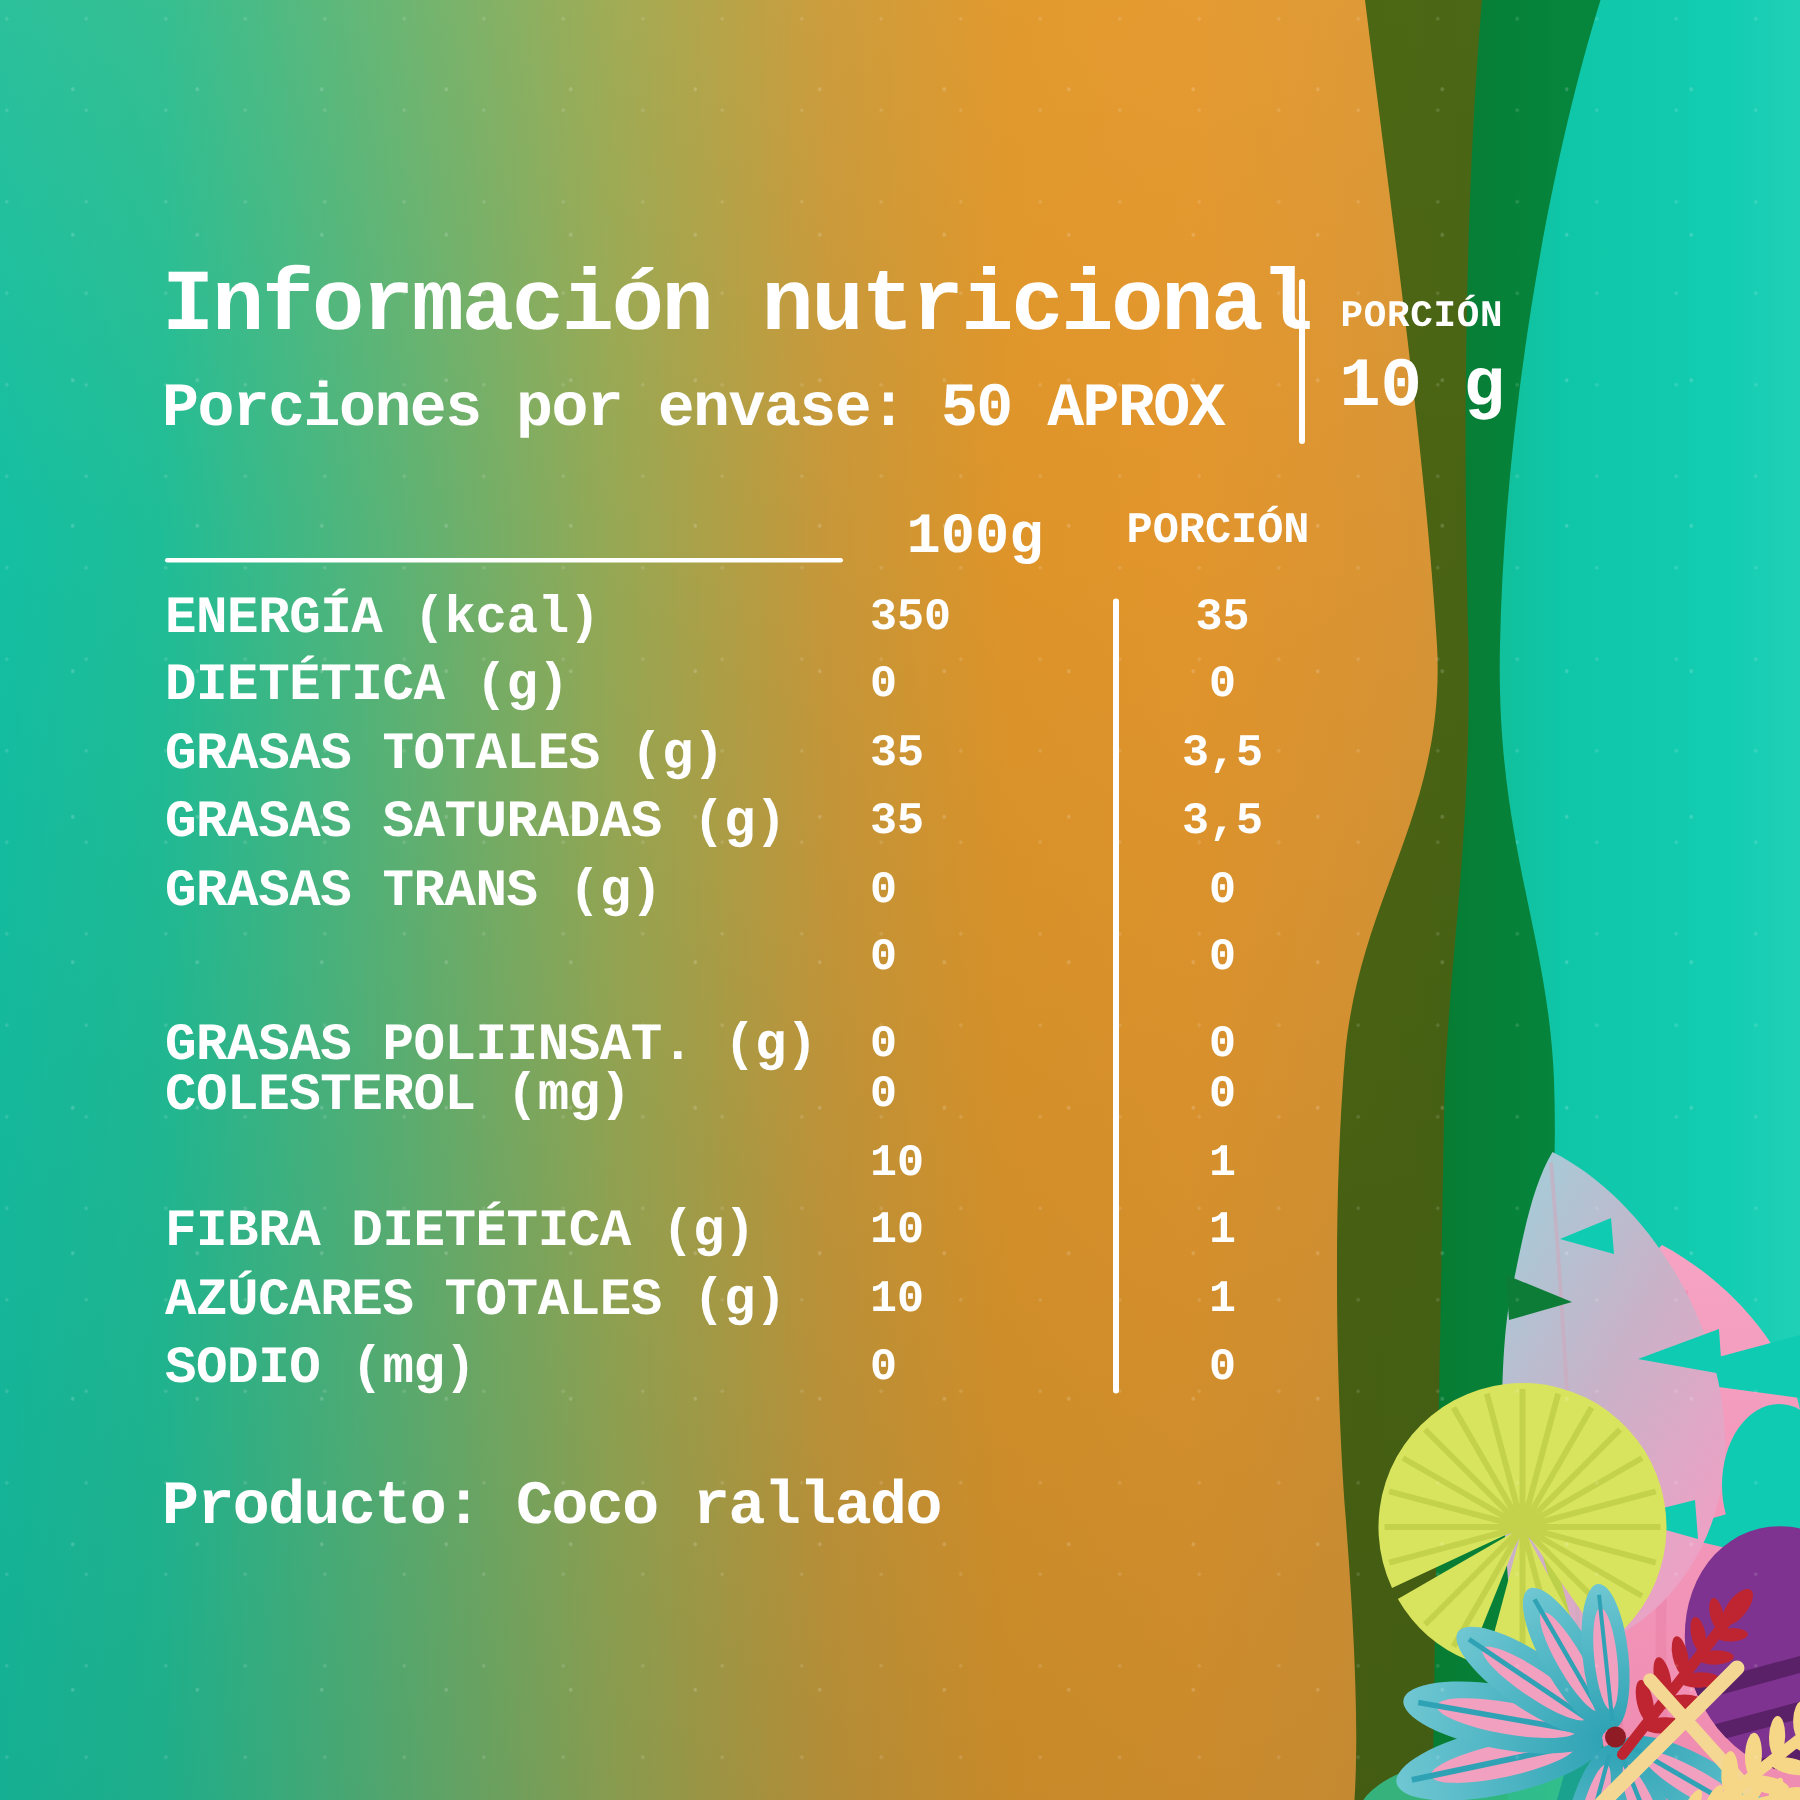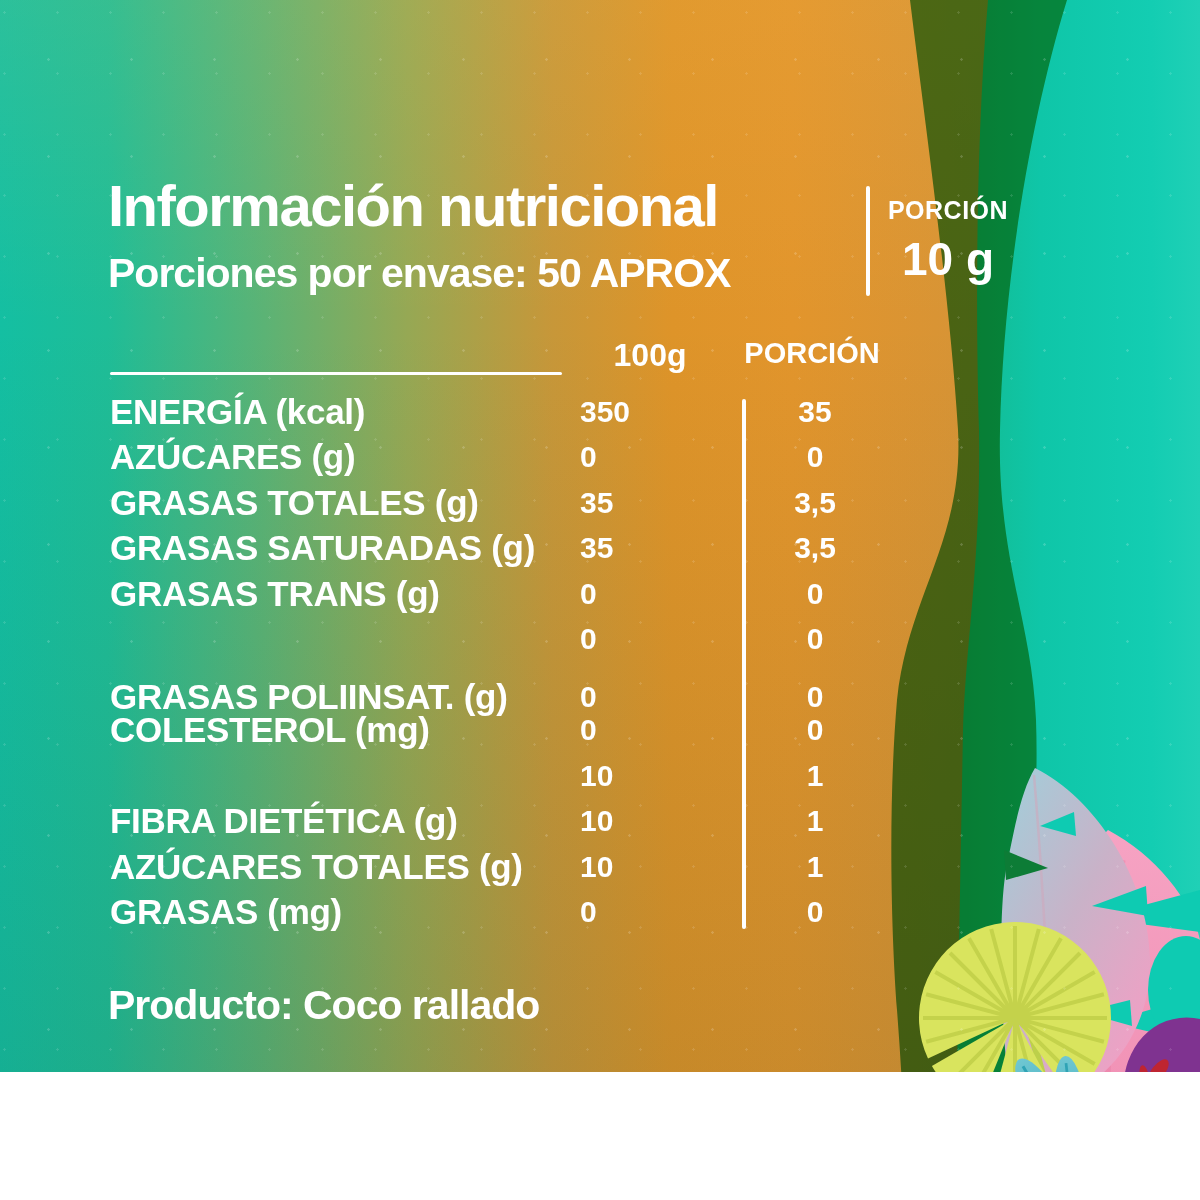--- a/index.html
+++ b/index.html
@@ -1,39 +1,39 @@
 <!DOCTYPE html>
 <html><head>
 <meta charset="utf-8">
 <style>
   html,body{margin:0;padding:0;}
   .stage{
-    position:relative;width:1200px;height:1072px;overflow:hidden;
-    font-family:Liberation Sans, sans-serif;color:#ffffff;
+    position:relative;width:1200px;height:1200px;overflow:hidden;
+    font-family:Liberation Mono, monospace;color:#ffffff;
     background:
       linear-gradient(180deg, rgba(255,205,95,0.10) 0%, rgba(0,0,0,0) 30%, rgba(30,60,40,0.12) 100%),
       linear-gradient(90deg,#14bfa2 0%,#1fbd97 9%,#5bb375 22%,#96a854 34%,#c79739 46%,#de9429 56%,#e2952c 66%,#d99434 78%,#cd9540 92%,#c79745 100%);
   }
   .stage::after{ 
     content:"";position:absolute;inset:0;z-index:9;pointer-events:none;opacity:.5;
     background-image:
       radial-gradient(circle, rgba(255,255,255,0.35) 1px, transparent 1.5px),
       radial-gradient(circle, rgba(255,255,255,0.25) 1px, transparent 1.4px);
     background-size:83px 97px, 53px 61px;
     background-position:7px 11px, 31px 43px;
   }
   svg.layer{position:absolute;left:0;top:0;width:1200px;height:1200px;}
   #wave-svg{mix-blend-mode:multiply;}
   .txt{position:absolute;white-space:nowrap;font-weight:700;}
   .title{left:108px;top:172px;font-size:58px;letter-spacing:-1.5px;}
   .subtitle{left:108px;top:250px;font-size:41px;letter-spacing:-1px;}
   .tdivider{position:absolute;left:866px;top:186px;width:4px;height:110px;border-radius:2px;background:#fff;}
   .portion-label{left:880px;top:196px;width:136px;text-align:center;font-size:25px;letter-spacing:.5px;}
   .portion-value{left:880px;top:232px;width:136px;text-align:center;font-size:46px;}
-  .colhead-1{left:585px;top:337px;width:130px;text-align:center;font-size:32px;}
+  .colhead-1{left:585px;top:337px;width:130px;text-align:center;font-size:38px;}
   .colhead-2{left:732px;top:337px;width:160px;text-align:center;font-size:29px;}
   .hline{position:absolute;left:110px;top:372px;width:452px;height:3px;border-radius:2px;background:#fff;}
   .vline{position:absolute;left:742px;top:399px;width:3.5px;height:530px;border-radius:2px;background:#fff;}
   .row{position:absolute;left:0;top:0;width:1200px;height:44px;line-height:44px;font-weight:700;}
   .row .lbl{position:absolute;left:110px;font-size:35px;letter-spacing:-.3px;white-space:nowrap;}
   .row .v1{position:absolute;left:580px;width:140px;text-align:left;font-size:30px;}
   .row .v2{position:absolute;left:745px;width:140px;text-align:center;font-size:30px;}
   .product{left:108px;top:982px;font-size:41px;letter-spacing:-1px;}
 </style>
 </head>
@@ -193,21 +193,21 @@
   <div class="vline"></div>
 
   <div>
     <div class="row" style="top: 390px;">
       <span class="lbl">ENERGÍA (kcal)</span>
       <span class="v1">350</span>
       <span class="v2">35</span>
     </div>
 
     <div class="row" style="top: 435.45px;">
-      <span class="lbl">AZÚCARES (g)</span>
+      <span class="lbl">DIETÉTICA (g)</span>
       <span class="v1">0</span>
       <span class="v2">0</span>
     </div>
 
     <div class="row" style="top: 480.9px;">
       <span class="lbl">GRASAS TOTALES (g)</span>
       <span class="v1">35</span>
       <span class="v2">3,5</span>
     </div>
 
@@ -251,20 +251,20 @@
       <span class="v2">1</span>
     </div>
 
     <div class="row" style="top: 844.5px;">
       <span class="lbl">AZÚCARES TOTALES (g)</span>
       <span class="v1">10</span>
       <span class="v2">1</span>
     </div>
 
     <div class="row" style="top: 889.95px;">
-      <span class="lbl">GRASAS (mg)</span>
+      <span class="lbl">SODIO (mg)</span>
       <span class="v1">0</span>
       <span class="v2">0</span>
     </div>
   </div>
 
   <div class="txt product">Producto: Coco rallado</div>
 </div>
 
 </body></html>

